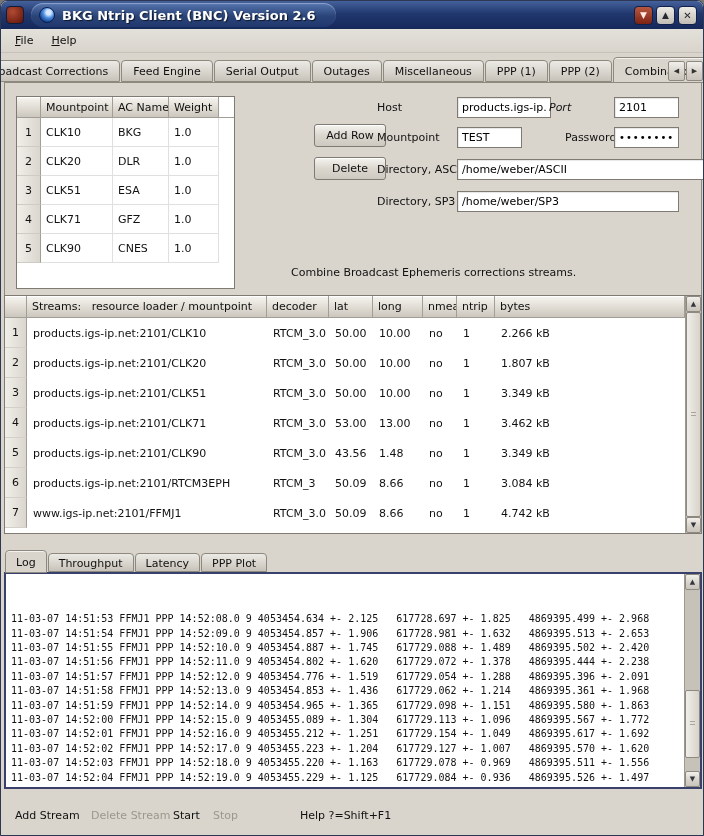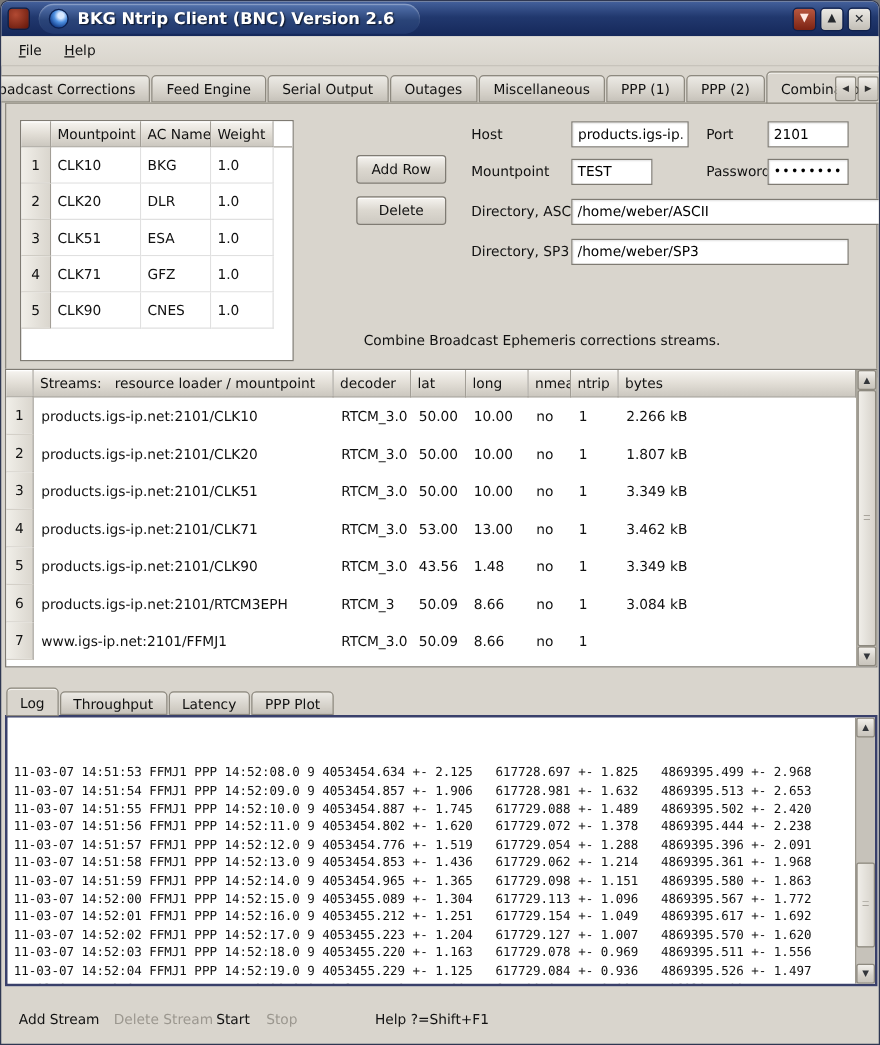--- a/index.html
+++ b/index.html
@@ -69,30 +69,30 @@
   .crow { display:flex; height:29px; }
   .vhead { width:24px; flex:none; display:flex; align-items:center; justify-content:center;
     background:linear-gradient(90deg,#f1efe9,#dad6ce); border-right:1px solid #a29e96;
     border-bottom:1px solid #cfccc4; }
   .ccell { display:flex; align-items:center; padding-left:5px; flex:none;
     border-right:1px solid #e0e0e0; border-bottom:1px solid #e0e0e0; background:#fff; }
   .c-mp { width:72px; } .c-ac { width:56px; } .c-wt { width:50px; }
 
   .btn { position:absolute; width:72px; height:23px; display:flex; align-items:center;
     justify-content:center; background:linear-gradient(#f6f4f0,#dcd8d0 48%,#cdc9c1);
-    border:1px solid #7f7b73; border-radius:3px; box-shadow:inset 0 1px 0 #fff; }
+    border:1px solid #7f7b73; border-radius:3px; box-shadow:inset 0 1px 0 #fff;margin-left:29px; }
   .btn-addrow { left:280px; top:41px; }
   .btn-delete { left:280px; top:74px; }
 
   .flabel { position:absolute; height:21px; display:flex; align-items:center; white-space:nowrap; }
   .field { position:absolute; height:21px; border:1px solid #7f7b73; background:#fff;
     font:11px "DejaVu Sans","Liberation Sans",sans-serif; padding:0 4px;
     box-shadow:inset 1px 1px 1px rgba(0,0,0,.10); }
   .lb-host { left:372px; top:14px; } .in-host { left:452px; top:14px; width:94px; }
-  .lb-port { left:560px; top:14px; } .in-port { left:609px; top:14px; width:65px; }
+  .lb-port { left:544px; top:14px;font-style:italic; } .in-port { left:609px; top:14px; width:65px; }
   .lb-mp { left:372px; top:44px; }  .in-mp { left:452px; top:44px; width:65px; }
   .lb-pwd { left:560px; top:44px; } .in-pwd { left:609px; top:44px; width:65px; font-size:10px; letter-spacing:1px; }
   .lb-da { left:372px; top:76px; }  .in-da { left:452px; top:76px; width:262px; }
   .lb-ds { left:372px; top:108px; } .in-ds { left:452px; top:108px; width:222px; }
   .hint { position:absolute; left:286px; top:183px; white-space:nowrap; }
 
   
   .streams { position:absolute; top:294px; left:3px; width:698px; height:239px;
     border:1px solid #7f7b73; background:#fff; display:flex; }
   .streams-cols { width:680px; flex:none; display:flex; flex-direction:column; overflow:hidden; }
@@ -342,20 +342,21 @@
           </div>
 
           <div class="srow">
             <div class="snum">7</div>
             <div class="scell s-main">www.igs-ip.net:2101/FFMJ1</div>
             <div class="scell s-dec">RTCM_3.0</div>
             <div class="scell s-lat">50.09</div>
             <div class="scell s-long">8.66</div>
             <div class="scell s-nmea">no</div>
             <div class="scell s-ntrip">1</div>
+            <div class="scell s-bytes">4.742 kB</div>
           </div>
         </div>
     </div>
     <div class="scrollbar">
       <div class="sb-arrow">
           <span>▲</span>
         </div>
       <div class="sb-track">
         <div class="sb-thumb thumb-full"></div>
       </div>

